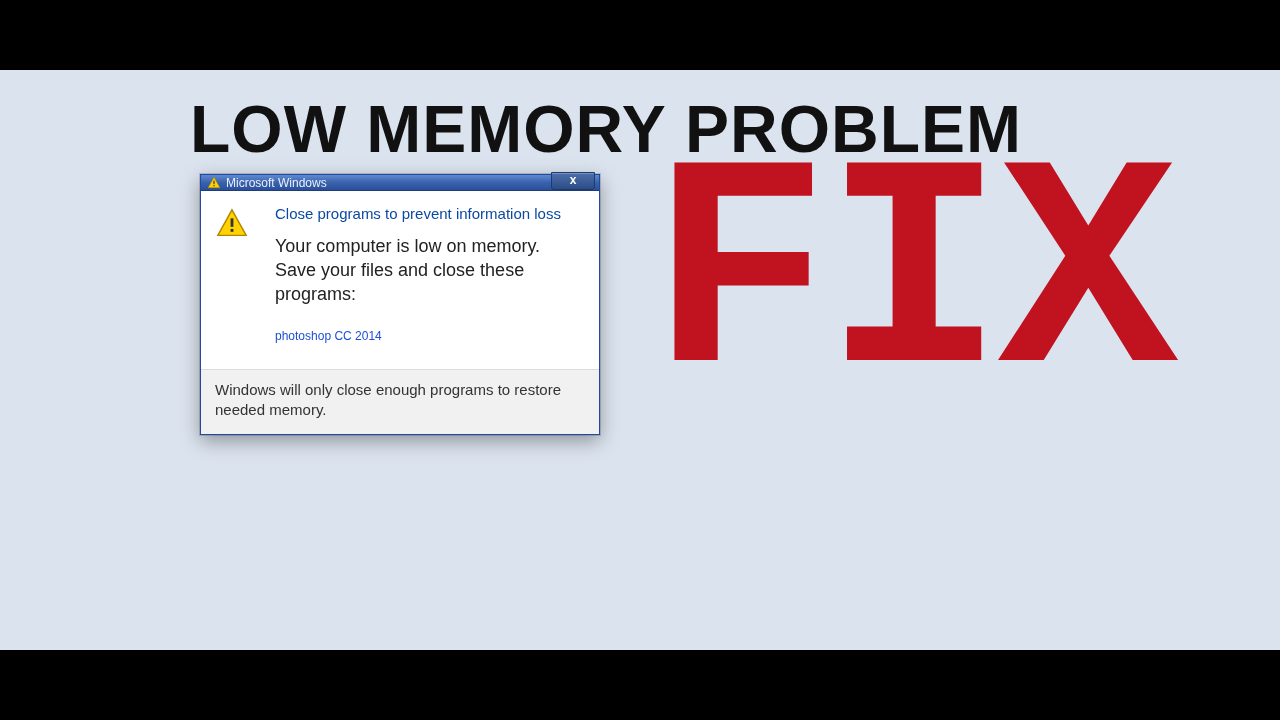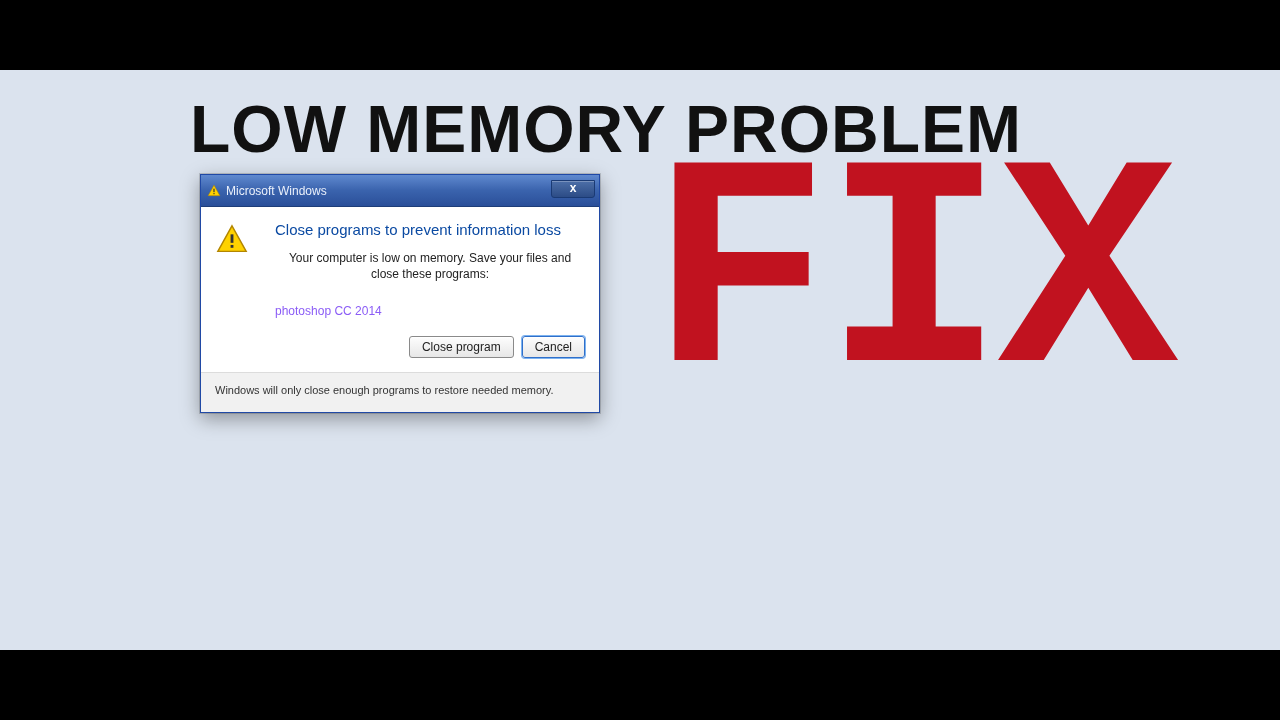--- a/index.html
+++ b/index.html
@@ -51,21 +51,21 @@
     .dialog {
       position: absolute;
       top: 104px;
       left: 200px;
       width: 400px;
       border: 1px solid #2049a5;
       box-shadow: 0 0 0 1px rgba(0,0,0,.15), 0 6px 18px rgba(0,0,0,.35);
       background: #f3f3f3;
     }
     .titlebar {
-      height: 32px;
+      height: 16px;
       background: linear-gradient(to bottom, #5f89cf 0%, #3a63ad 50%, #2a4f99 100%);
       border-bottom: 1px solid #1e3d78;
       display: flex;
       align-items: center;
       padding: 0 4px 0 6px;
       color: #eaf0fb;
       font-size: 12px;
       gap: 5px;
       position: relative;
     }
@@ -97,47 +97,46 @@
       width: 34px; height: 34px; margin-top: 2px;
     }
     .msg-col { }
     .msg-title {
       color: #0b4aa2;
       font-size: 15px;
       margin-bottom: 10px;
       line-height: 1.25;
     }
     .msg-text {
-      color: #222; font-size: 12px; line-height: 1.35;
+      color: #222; font-size: 18px; line-height: 1.35;
       margin-bottom: 22px;
-      text-align: center;
     }
     .program-name {
-      color: #8b5cf6; font-size: 12px; margin-bottom: 18px;
+      color: #1d4ed8; font-size: 12px; margin-bottom: 18px;
     }
     .btn-row {
       display: flex; justify-content: flex-end; gap: 8px; padding-bottom: 6px;
     }
     .btn {
       font-size: 12px;
       padding: 3px 12px;
       background: linear-gradient(to bottom, #fdfdfd, #e7e7e7);
       border: 1px solid #8a8a8a;
       border-radius: 3px;
       box-shadow: inset 0 1px 0 #fff;
       color: #222;
     }
     .btn.default {
       border: 1px solid #2f6fca;
       box-shadow: 0 0 0 1px #7db3f0, inset 0 1px 0 #fff;
     }
     .footer {
       background: #f1f1f1;
       padding: 10px 14px 14px 14px;
-      font-size: 11px; color: #333;
+      font-size: 15px; color: #333;
       line-height: 1.35;
     }
     
     svg.tri { display: block; }
   </style>
 </head>
 <body>
 
 <div class="stage">
   <div class="letterbox-top"></div>
@@ -169,24 +168,20 @@
           <svg class="tri big-warn" viewBox="0 0 24 24" width="34" height="34">
             <path d="M12 2 L22 20 L2 20 Z" fill="#ffd200" stroke="#b38600" stroke-width="1"></path>
             <rect x="11" y="8" width="2" height="6" fill="#333"></rect>
             <rect x="11" y="15.5" width="2" height="2" fill="#333"></rect>
           </svg>
         </div>
         <div class="msg-col">
           <div class="msg-title">Close programs to prevent information loss</div>
           <div class="msg-text">Your computer is low on memory. Save your files and close these programs:</div>
           <div class="program-name">photoshop CC 2014</div>
-          <div class="btn-row">
-            <button class="btn">Close program</button>
-            <button class="btn default">Cancel</button>
-          </div>
         </div>
       </div>
 
       <div class="footer">Windows will only close enough programs to restore needed memory.</div>
     </div>
 
   </div>
 </div>
 
 </body></html>

